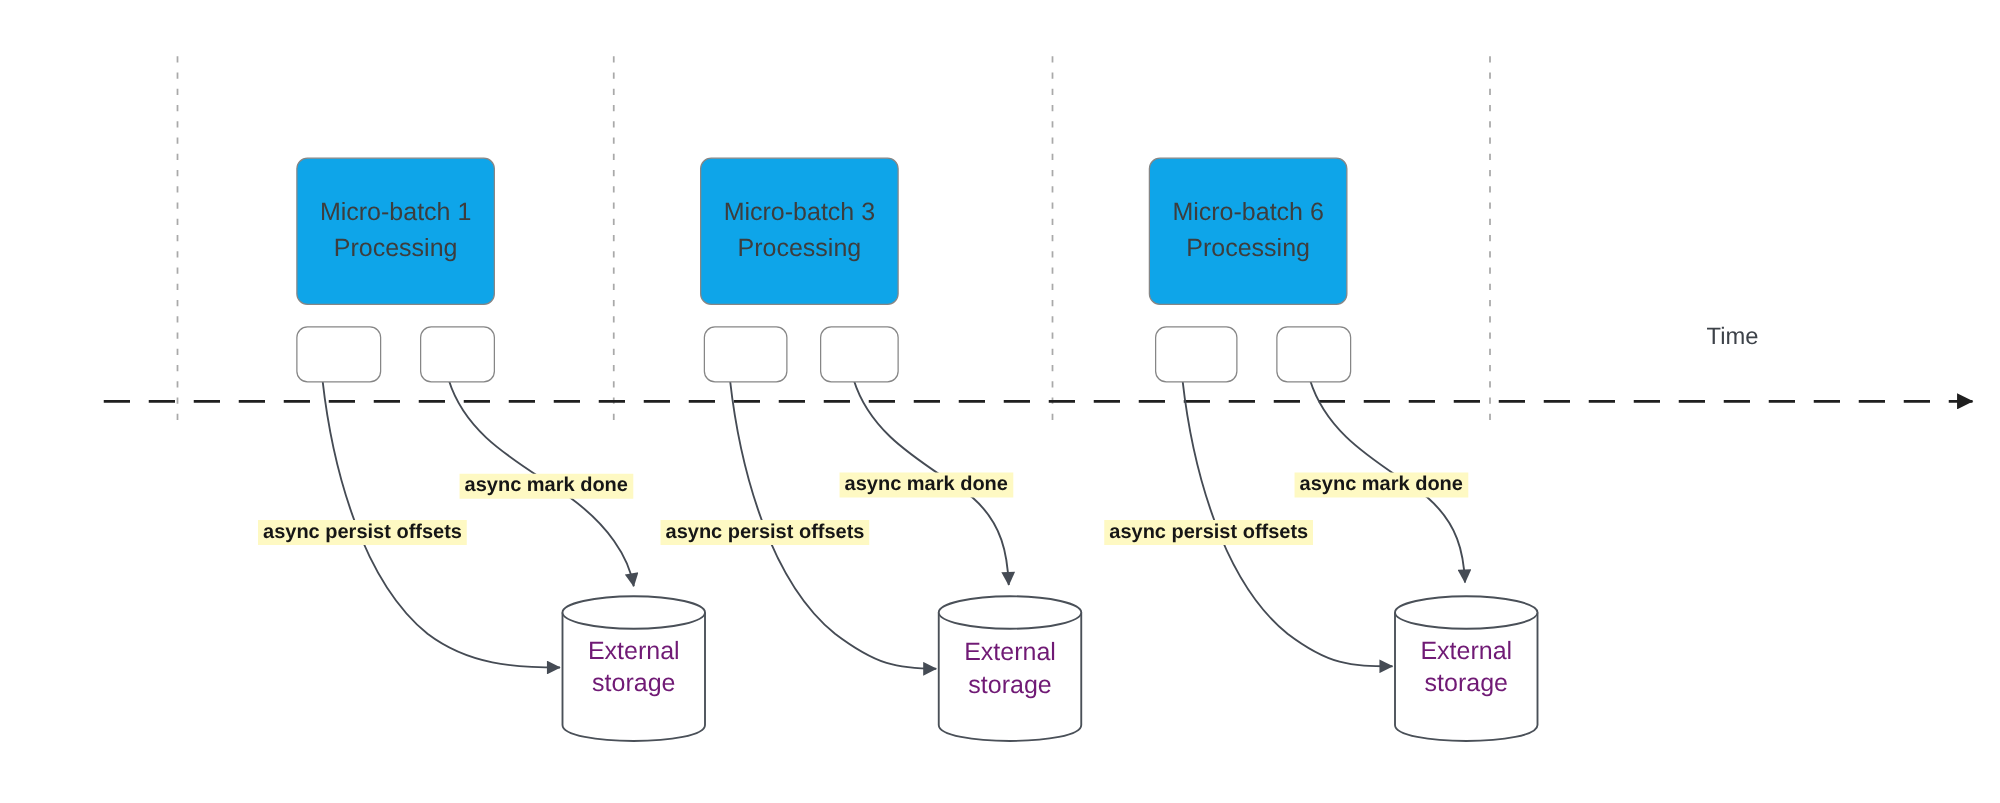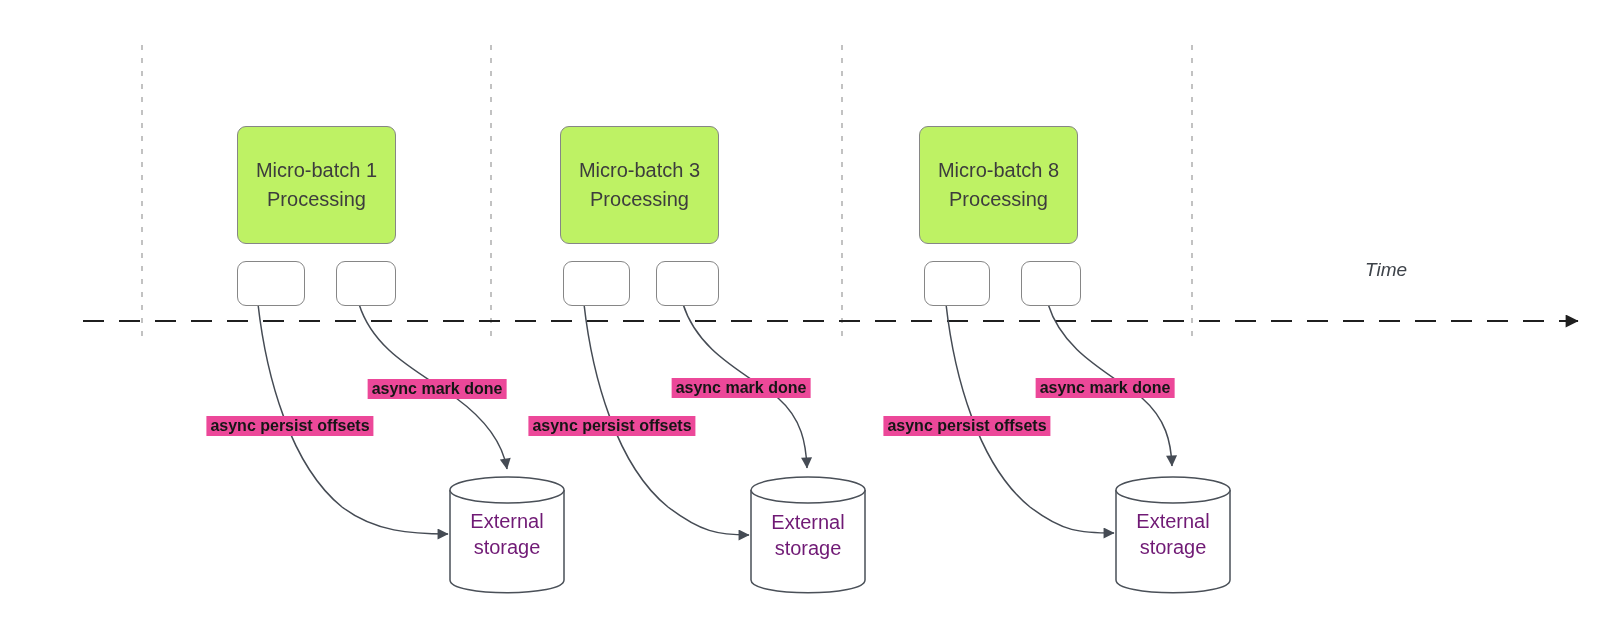--- a/index.html
+++ b/index.html
@@ -9,42 +9,42 @@
     background:#ffffff;
     font-family:"Liberation Sans", sans-serif;
     overflow:hidden;
   }
   .canvas svg{position:absolute;left:0;top:0;}
   .vline{stroke:#a9a9a9;stroke-width:1.4;stroke-dasharray:5 8;fill:none;}
   .timeline{stroke:#1f1f1f;stroke-width:2.2;stroke-dasharray:21 15;fill:none;}
   .flow{stroke:#454b54;stroke-width:1.5;fill:none;}
   .cyl{stroke:#4a5058;stroke-width:1.5;fill:#ffffff;}
   .mb-box{
-    position:absolute;background:#bef264;
+    position:absolute;background:#0ea5e9;
     border:1.5px solid #868686;border-radius:9px;
     display:flex;flex-direction:column;align-items:center;justify-content:center;
     font-size:20px;line-height:29px;color:#3d3d3d;text-align:center;
   }
   .task-box{
     position:absolute;background:#ffffff;
     border:1.5px solid #868686;border-radius:9px;
   }
   .edge-label{
     position:absolute;transform:translate(-50%,-50%);
-    background:#ec4899;padding:1px 4px;
+    background:#fef9c3;padding:1px 4px;
     font-size:16px;font-weight:bold;color:#161616;white-space:nowrap;
   }
   .storage-label{
     position:absolute;transform:translate(-50%,-50%);
     width:100px;text-align:center;
     font-size:20px;line-height:26px;color:#701a75;
   }
   .time-label{
     position:absolute;transform:translate(-50%,-50%);
-    font-size:19px;color:#3d4249;font-style:italic;
+    font-size:19px;color:#3d4249;
   }
 </style>
 </head>
 <body>
 
 <div class="canvas">
 
   <svg width="1600" height="642" viewBox="0 0 1600 642">
     <defs>
       <marker id="arrow" viewBox="0 0 10 10" refX="9.5" refY="5" markerWidth="14" markerHeight="11" markerUnits="userSpaceOnUse" orient="auto-start-reverse">
@@ -87,21 +87,21 @@
 
   <div class="mb-box" style="left:237px;top:126px;width:157px;height:116px">
     <div>Micro-batch 1</div>
     <div>Processing</div>
   </div>
   <div class="mb-box" style="left:560px;top:126px;width:157px;height:116px">
     <div>Micro-batch 3</div>
     <div>Processing</div>
   </div>
   <div class="mb-box" style="left:919px;top:126px;width:157px;height:116px">
-    <div>Micro-batch 8</div>
+    <div>Micro-batch 6</div>
     <div>Processing</div>
   </div>
 
   <div class="task-box" style="left:237px;top:261px;width:66px;height:43px"></div>
   <div class="task-box" style="left:336px;top:261px;width:58px;height:43px"></div>
   <div class="task-box" style="left:563px;top:261px;width:65px;height:43px"></div>
   <div class="task-box" style="left:656px;top:261px;width:61px;height:43px"></div>
   <div class="task-box" style="left:924px;top:261px;width:64px;height:43px"></div>
   <div class="task-box" style="left:1021px;top:261px;width:58px;height:43px"></div>
 

